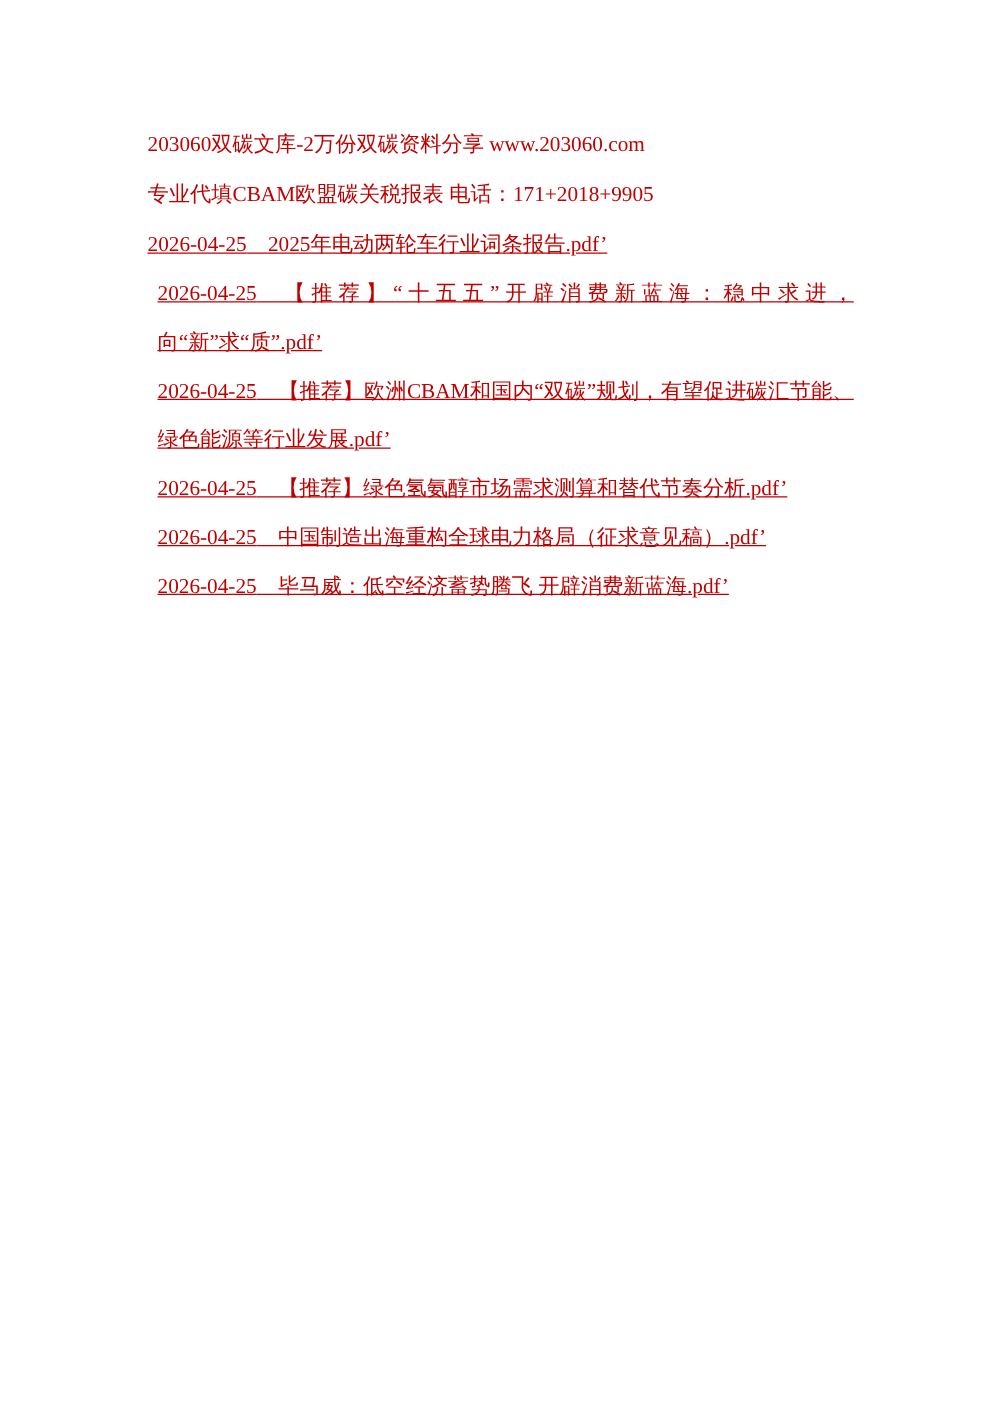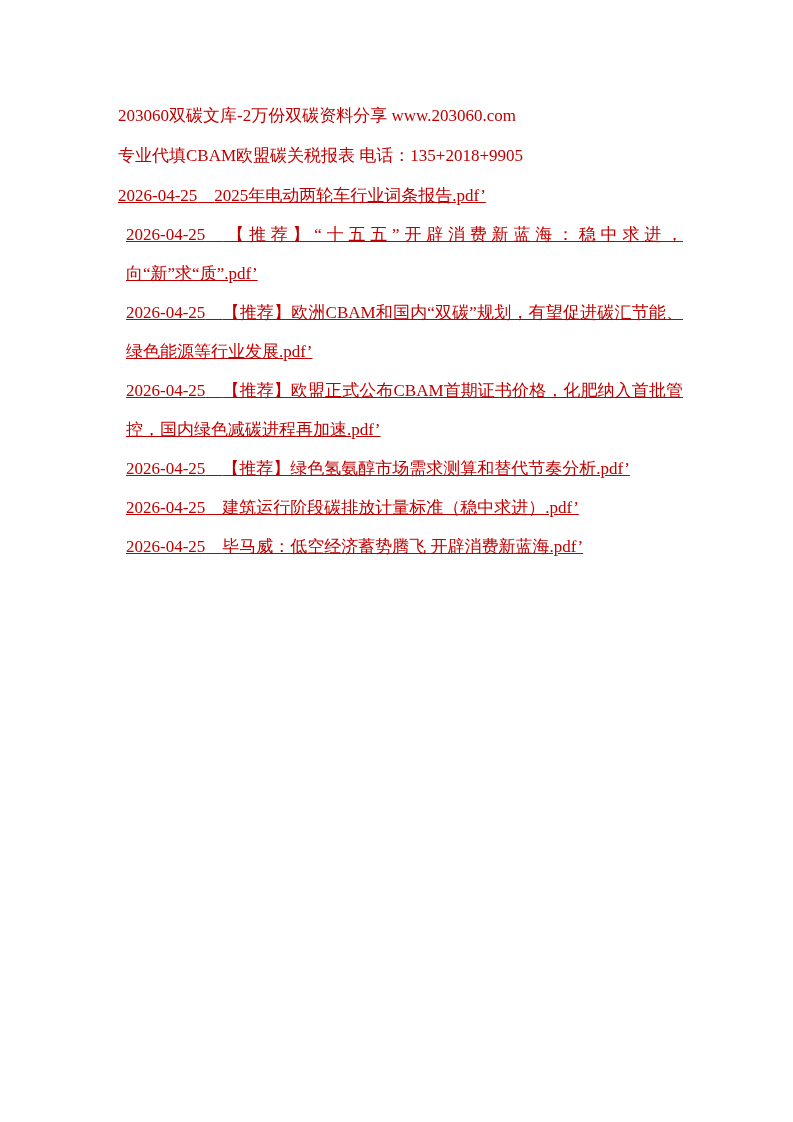--- a/index.html
+++ b/index.html
@@ -43,24 +43,23 @@
     text-align: justify;
     text-justify: inter-ideograph;
   }
 </style>
 </head>
 <body>
 
 <div class="page">
   <div>
     <p class="header-line">203060双碳文库-2万份双碳资料分享 www.203060.com</p>
-    <p class="header-line">专业代填CBAM欧盟碳关税报表 电话：135+2018+9905</p>
+    <p class="header-line">专业代填CBAM欧盟碳关税报表 电话：171+2018+9905</p>
   </div>
   <div id="entries">
       <p class="entry"><span>2026-04-25</span> <span>2025年电动两轮车行业词条报告.pdf’</span></p>
       <p class="entry indent justify"><span>2026-04-25</span> <span>【推荐】“十五五”开辟消费新蓝海：稳中求进，向“新”求“质”.pdf’</span></p>
       <p class="entry indent justify"><span>2026-04-25</span> <span>【推荐】欧洲CBAM和国内“双碳”规划，有望促进碳汇节能、绿色能源等行业发展.pdf’</span></p>
-      <p class="entry indent justify"><span>2026-04-25</span> <span>【推荐】欧盟正式公布CBAM首期证书价格，化肥纳入首批管控，国内绿色减碳进程再加速.pdf’</span></p>
       <p class="entry indent"><span>2026-04-25</span> <span>【推荐】绿色氢氨醇市场需求测算和替代节奏分析.pdf’</span></p>
-      <p class="entry indent justify"><span>2026-04-25</span> <span>建筑运行阶段碳排放计量标准（稳中求进）.pdf’</span></p>
+      <p class="entry indent justify"><span>2026-04-25</span> <span>中国制造出海重构全球电力格局（征求意见稿）.pdf’</span></p>
       <p class="entry indent justify"><span>2026-04-25</span> <span>毕马威：低空经济蓄势腾飞 开辟消费新蓝海.pdf’</span></p>
     </div>
 </div>
 
 </body></html>

